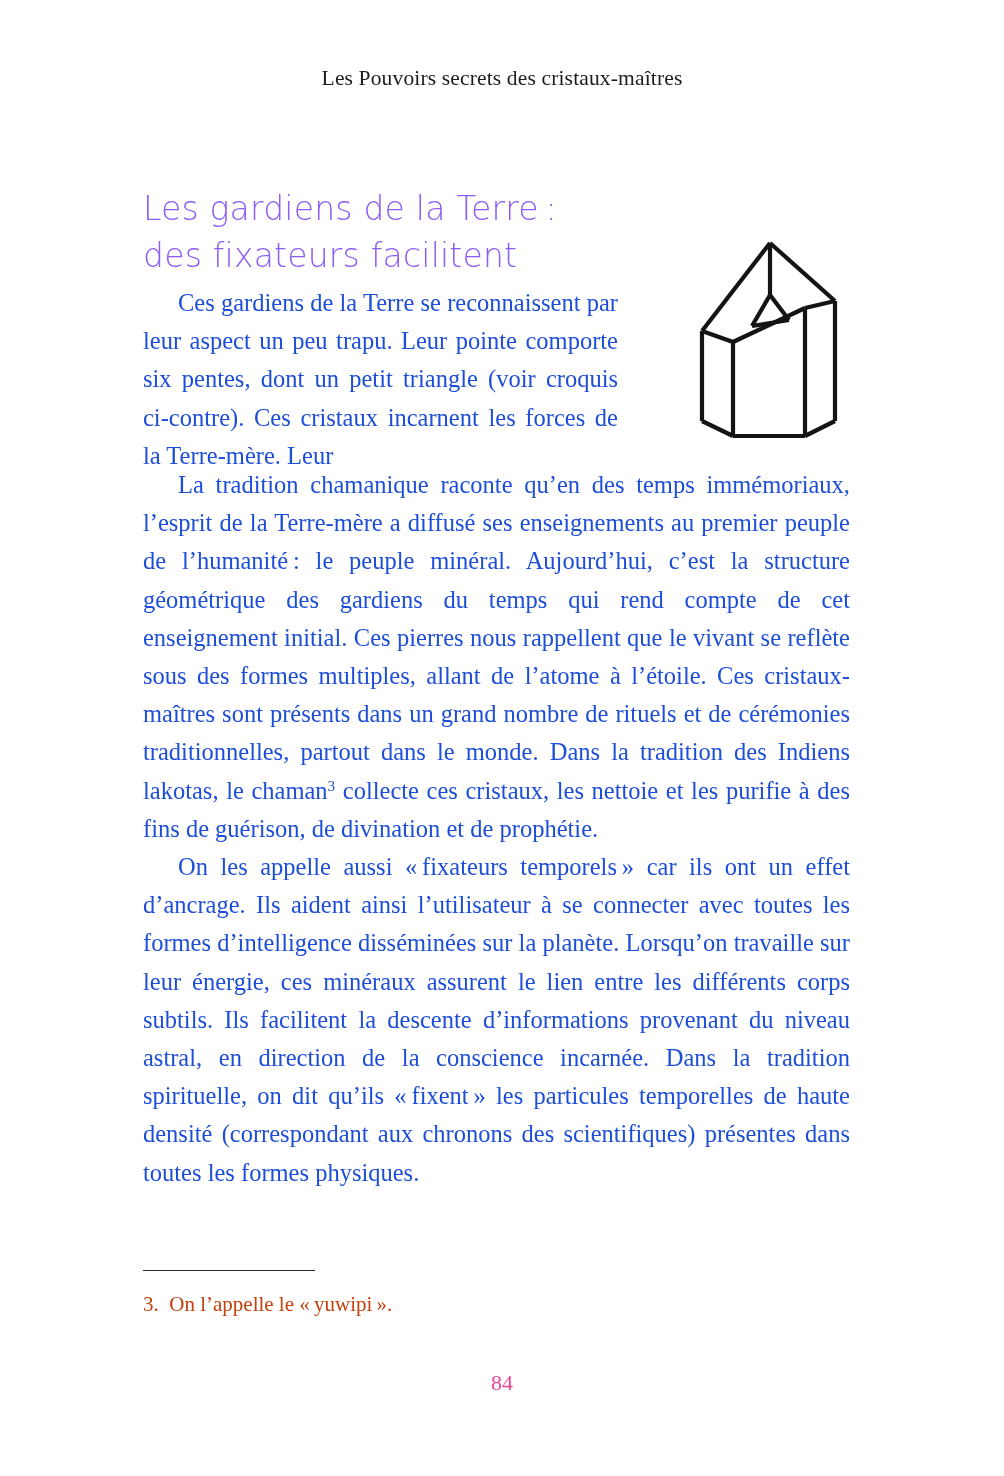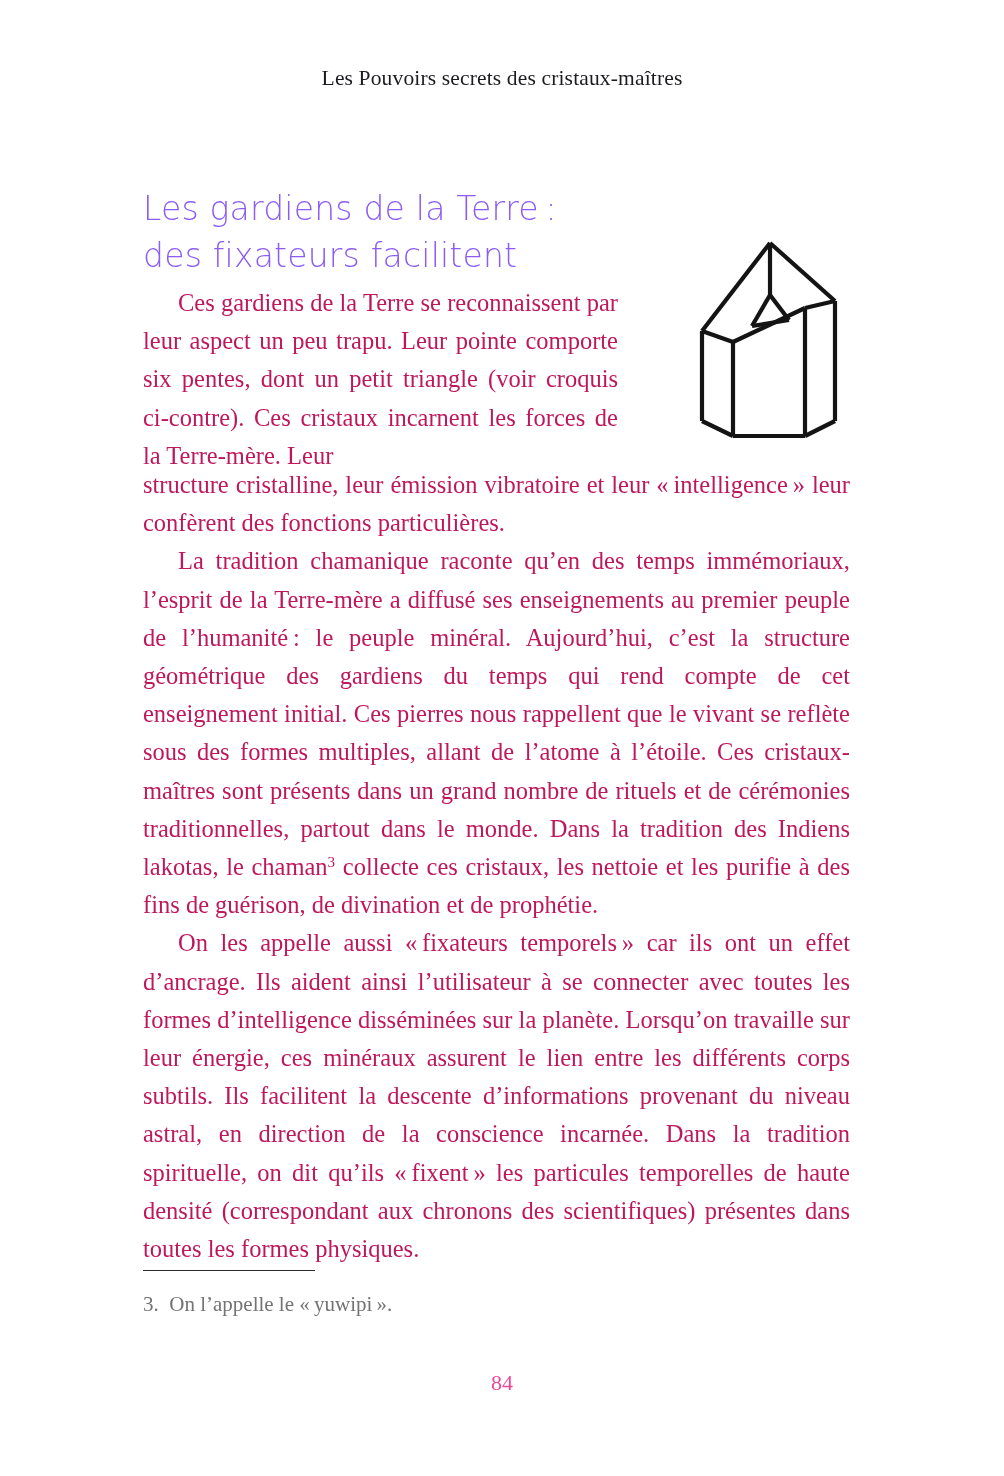--- a/index.html
+++ b/index.html
@@ -64,21 +64,21 @@
 
   
   .body-block {
     position: absolute;
     left: 143px;
     width: 707px;
     font-size: 24.5px;
     line-height: 38.2px;
     text-align: justify;
     text-justify: inter-word;
-    color: #be185d;
+    color: #1d4ed8;
   }
   .body-top {
     top: 284px;
     width: 475px;   
   }
   .body-rest {
     top: 466px;
     width: 707px;
   }
   .body-block p {
@@ -107,21 +107,21 @@
   }
   .footnote-rule {
     width: 172px;
     height: 0;
     border-top: 1.4px solid #2a2a2e;
     margin: 0 0 18px 0;
   }
   .footnote-item {
     font-size: 21px;
     line-height: 30px;
-    color: #737373;
+    color: #c2410c;
     white-space: pre;
   }
 
   
   .folio {
     position: absolute;
     top: 1370px;
     left: 0;
     width: 1004px;
     text-align: center;
@@ -178,21 +178,20 @@
         <path d="M 64 97 L 101 91"></path>
       </g>
     </svg>
   </figure>
 
   <div class="body-block body-top">
     <p>Ces gardiens de la Terre se reconnaissent par leur aspect un peu trapu. Leur pointe comporte six pentes, dont un petit triangle (voir croquis ci-contre). Ces cristaux incarnent les forces de la Terre-mère. Leur</p>
   </div>
 
   <div class="body-block body-rest">
-    <p class="no-indent">structure cristalline, leur émission vibratoire et leur « intelligence » leur confèrent des fonctions particulières.</p>
 
     <p><span>La tradition chamanique raconte qu’en des temps immémoriaux, l’esprit de la Terre-mère a diffusé ses enseignements au premier peuple de l’humanité : le peuple minéral. Aujourd’hui, c’est la structure géométrique des gardiens du temps qui rend compte de cet enseignement initial. Ces pierres nous rappellent que le vivant se reflète sous des formes multiples, allant de l’atome à l’étoile. Ces cristaux-maîtres sont présents dans un grand nombre de rituels et de cérémonies traditionnelles, partout dans le monde. Dans la tradition des Indiens lakotas, le chaman</span><sup class="fn-ref">3</sup><span> collecte ces cristaux, les nettoie et les purifie à des fins de guérison, de divination et de prophétie.</span></p>
 
     <p>On les appelle aussi « fixateurs temporels » car ils ont un effet d’ancrage. Ils aident ainsi l’utilisateur à se connecter avec toutes les formes d’intelligence disséminées sur la planète. Lorsqu’on travaille sur leur énergie, ces minéraux assurent le lien entre les différents corps subtils. Ils facilitent la descente d’informations provenant du niveau astral, en direction de la conscience incarnée. Dans la tradition spirituelle, on dit qu’ils « fixent » les particules temporelles de haute densité (correspondant aux chronons des scientifiques) présentes dans toutes les formes physiques.</p>
   </div>
 
   <div class="footnote-area">
     <div class="footnote-rule"></div>
     <div class="footnote-item"><span>3.</span>  <span>On l’appelle le « yuwipi ».</span></div>
   </div>

